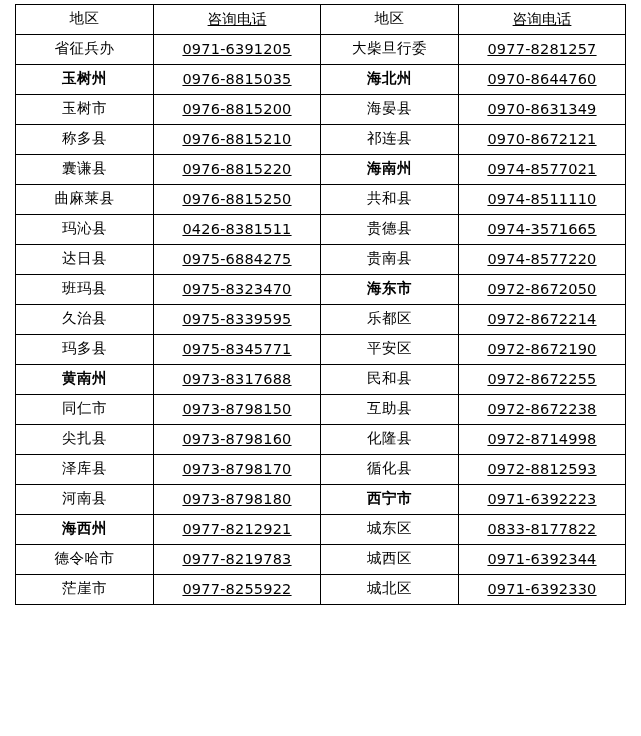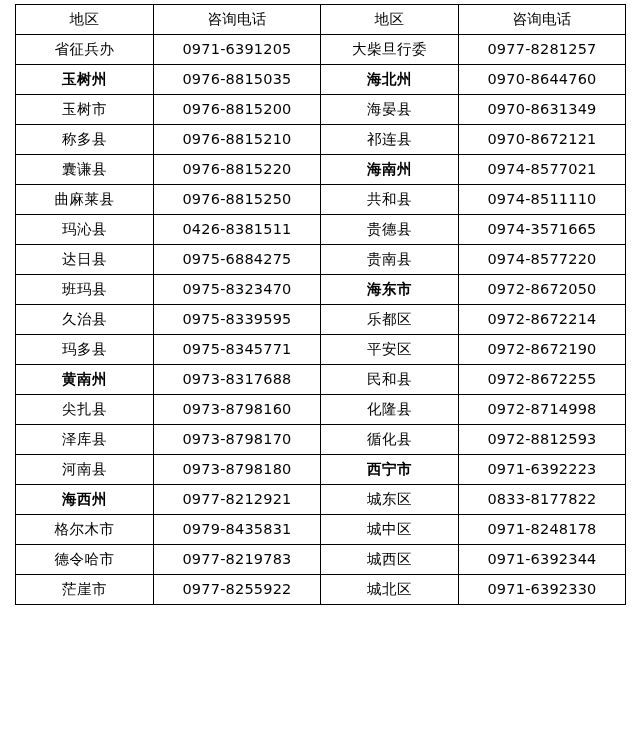--- a/index.html
+++ b/index.html
@@ -38,27 +38,28 @@
     font-size: 14.5px;
     padding: 0;
     overflow: hidden;
     white-space: nowrap;
   }
   table.phone-table th {
     font-weight: normal;
     font-size: 14.5px;
   }
   td.region, th.region {
-    font-family: Liberation Sans, sans-serif;
+    font-family: Liberation Mono, monospace;
     letter-spacing: 0.5px;
     margin-top: 32px;
   }
   td.phone, th.phone {
     font-family: "DejaVu Sans", "Liberation Sans", sans-serif;
     letter-spacing: 0.2px;
+    text-decoration: underline;
   }
   td.bold {
     font-weight: bold;
   }
 </style>
 </head>
 <body>
 
 <div class="sheet">
   <table class="phone-table">
@@ -143,20 +144,26 @@
           <td class="region">平安区</td>
           <td class="phone">0972-8672190</td>
         </tr>
         <tr>
           <td class="region bold">黄南州</td>
           <td class="phone">0973-8317688</td>
           <td class="region">民和县</td>
           <td class="phone">0972-8672255</td>
         </tr>
         <tr>
+          <td class="region">同仁市</td>
+          <td class="phone">0973-8798150</td>
+          <td class="region">互助县</td>
+          <td class="phone">0972-8672238</td>
+        </tr>
+        <tr>
           <td class="region">尖扎县</td>
           <td class="phone">0973-8798160</td>
           <td class="region">化隆县</td>
           <td class="phone">0972-8714998</td>
         </tr>
         <tr>
           <td class="region">泽库县</td>
           <td class="phone">0973-8798170</td>
           <td class="region">循化县</td>
           <td class="phone">0972-8812593</td>
@@ -167,26 +174,20 @@
           <td class="region bold">西宁市</td>
           <td class="phone">0971-6392223</td>
         </tr>
         <tr>
           <td class="region bold">海西州</td>
           <td class="phone">0977-8212921</td>
           <td class="region">城东区</td>
           <td class="phone">0833-8177822</td>
         </tr>
         <tr>
-          <td class="region">格尔木市</td>
-          <td class="phone">0979-8435831</td>
-          <td class="region">城中区</td>
-          <td class="phone">0971-8248178</td>
-        </tr>
-        <tr>
           <td class="region">德令哈市</td>
           <td class="phone">0977-8219783</td>
           <td class="region">城西区</td>
           <td class="phone">0971-6392344</td>
         </tr>
         <tr>
           <td class="region">茫崖市</td>
           <td class="phone">0977-8255922</td>
           <td class="region">城北区</td>
           <td class="phone">0971-6392330</td>

